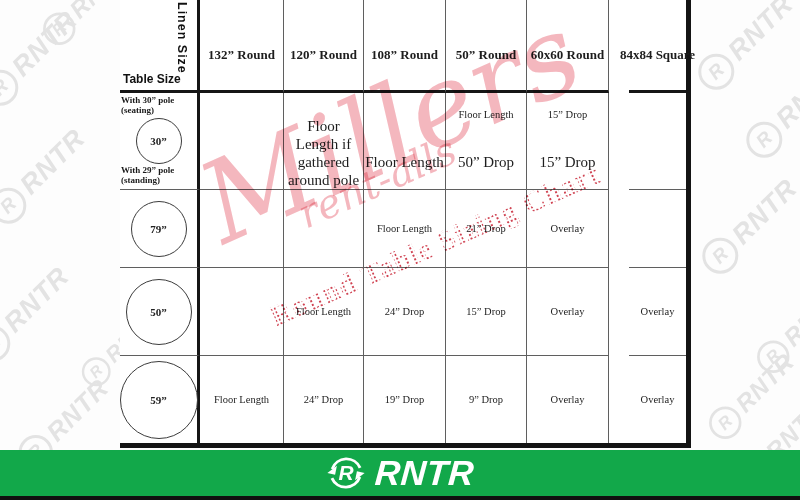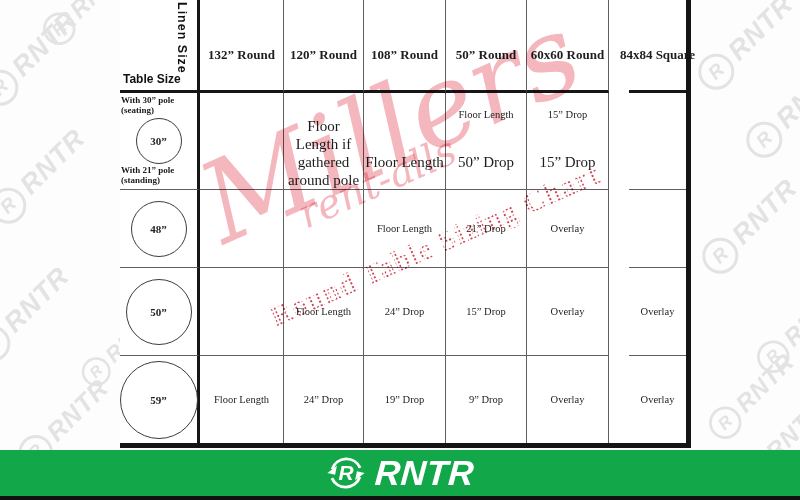--- a/index.html
+++ b/index.html
@@ -133,21 +133,21 @@
     <div class="cell hdr thick-b">132” Round</div>
     <div class="cell hdr thick-b">120” Round</div>
     <div class="cell hdr thick-b">108” Round</div>
     <div class="cell hdr thick-b">50” Round</div>
     <div class="cell hdr thick-b">60x60 Round</div>
     <div class="cell hdr thick-b last-col">84x84 Square</div>
 
     <div class="cell rowhead r30 corner">
       <span class="note left">With 30” pole (seating)</span>
       <span class="circle" style="width:44px;height:44px;">30”</span>
-      <span class="note left">With 21” pole (standing)</span>
+      <span class="note left">With 29” pole (standing)</span>
     </div>
     <div class="cell split">
       <span class="slot-top"></span>
       <span class="slot-bottom"></span>
     </div>
     <div class="cell split">
       <span class="slot-top"></span>
       <span class="slot-bottom">Floor Length if gathered around pole</span>
     </div>
     <div class="cell split">
@@ -161,21 +161,21 @@
     <div class="cell split">
       <span class="slot-top">15” Drop</span>
       <span class="slot-bottom">15” Drop</span>
     </div>
     <div class="cell split last-col">
       <span class="slot-top"></span>
       <span class="slot-bottom"></span>
     </div>
 
     <div class="cell rowhead corner">
-      <span class="circle" style="width:54px;height:54px;">48”</span>
+      <span class="circle" style="width:54px;height:54px;">79”</span>
     </div>
     <div class="cell"></div>
     <div class="cell"></div>
     <div class="cell">Floor Length</div>
     <div class="cell">21” Drop</div>
     <div class="cell">Overlay</div>
     <div class="cell last-col"></div>
 
     <div class="cell rowhead corner">
       <span class="circle" style="width:64px;height:64px;">50”</span>

